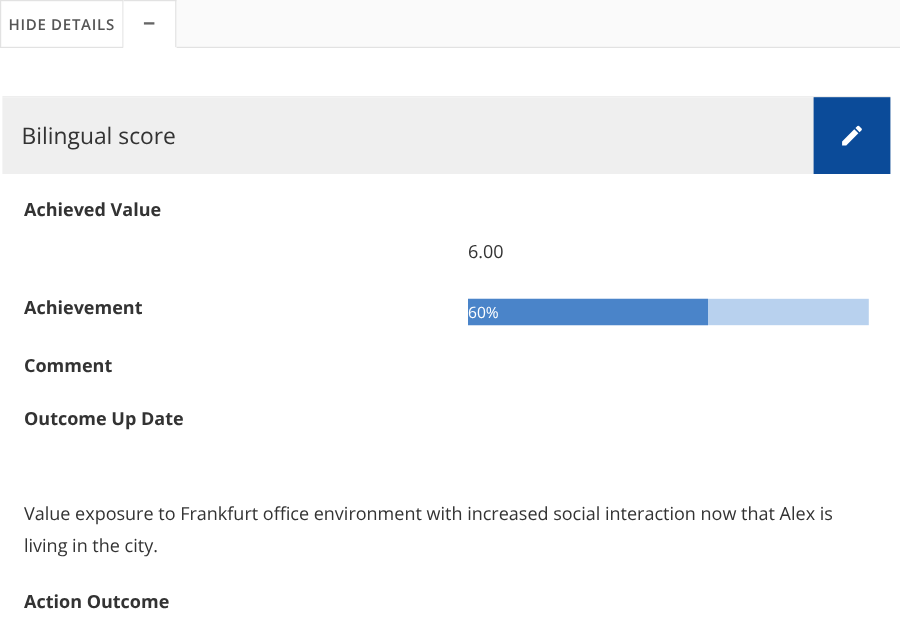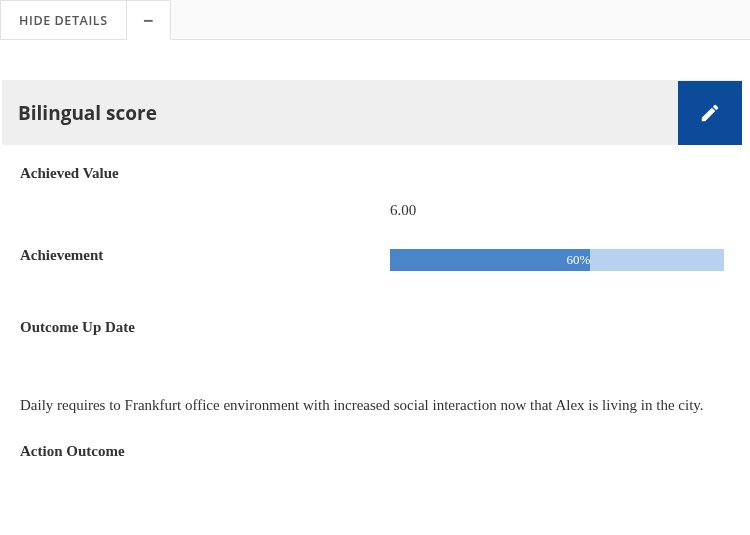--- a/index.html
+++ b/index.html
@@ -10,21 +10,21 @@
     width: 750px;
     font-size: 15px;
   }
   .tabbar {
     display: flex;
     align-items: stretch;
     height: 40px;
   }
   .tab-hide {
     border: 1px solid #e2e2e2;
-    padding: 0 18px;
+    padding: 0 6px;
     display: flex;
     align-items: center;
     font-size: 12.5px;
     font-weight: 600;
     letter-spacing: 0.6px;
     color: #555;
     background: #fff;
     cursor: pointer;
   }
   .tab-minus {
@@ -57,38 +57,37 @@
     display: flex;
     align-items: stretch;
     height: 64px;
   }
   .panel-title {
     flex: 1;
     display: flex;
     align-items: center;
     padding-left: 16px;
     font-size: 19px;
-    font-weight: 700;
+    font-weight: 400;
     color: #333;
   }
   .edit-btn {
     width: 64px;
     background: #0b4b99;
     display: flex;
     align-items: center;
     justify-content: center;
     cursor: pointer;
   }
   .edit-btn svg { width: 22px; height: 22px; fill: #fff; }
   .rows { padding: 6px 0 0 0; }
   .row {
     display: flex;
     align-items: flex-start;
     padding: 14px 18px 10px 18px;
-    font-family: Liberation Serif, serif;
   }
   .row-label {
     width: 370px;
     flex-shrink: 0;
     font-weight: 700;
     color: #333;
     font-size: 15px;
   }
   .row-value {
     flex: 1;
@@ -102,21 +101,21 @@
     height: 22px;
     background: #b8d1ee;
     position: relative;
     margin-top: 2px;
   }
   .progress-fill {
     height: 100%;
     background: #4a84c9;
     display: flex;
     align-items: center;
-    justify-content: flex-end;
+    justify-content: flex-start;
     color: #fff;
     font-size: 13px;
   }
 </style>
 </head>
 <body>
 
 <div class="tabbar">
   <div class="tab-hide">
     <span>HIDE DETAILS</span>
@@ -147,28 +146,29 @@
     <div class="row">
       <div class="row-label">Achievement</div>
       <div class="progress-wrap">
         <div class="progress-fill" id="progress-fill" style="width: 60%;">
           <span>60%</span>
         </div>
       </div>
     </div>
 
     <div class="row">
+      <div class="row-label">Comment</div>
     </div>
 
     <div class="row">
       <div class="row-label">Outcome Up Date</div>
     </div>
 
     <div class="row">
-      <div class="row-value">Daily requires to Frankfurt office environment with increased social interaction now that Alex is living in the city.</div>
+      <div class="row-value">Value exposure to Frankfurt office environment with increased social interaction now that Alex is living in the city.</div>
     </div>
 
     <div class="row">
       <div class="row-label">Action Outcome</div>
       <div class="row-value"></div>
     </div>
 
   </div>
 </div>
 

